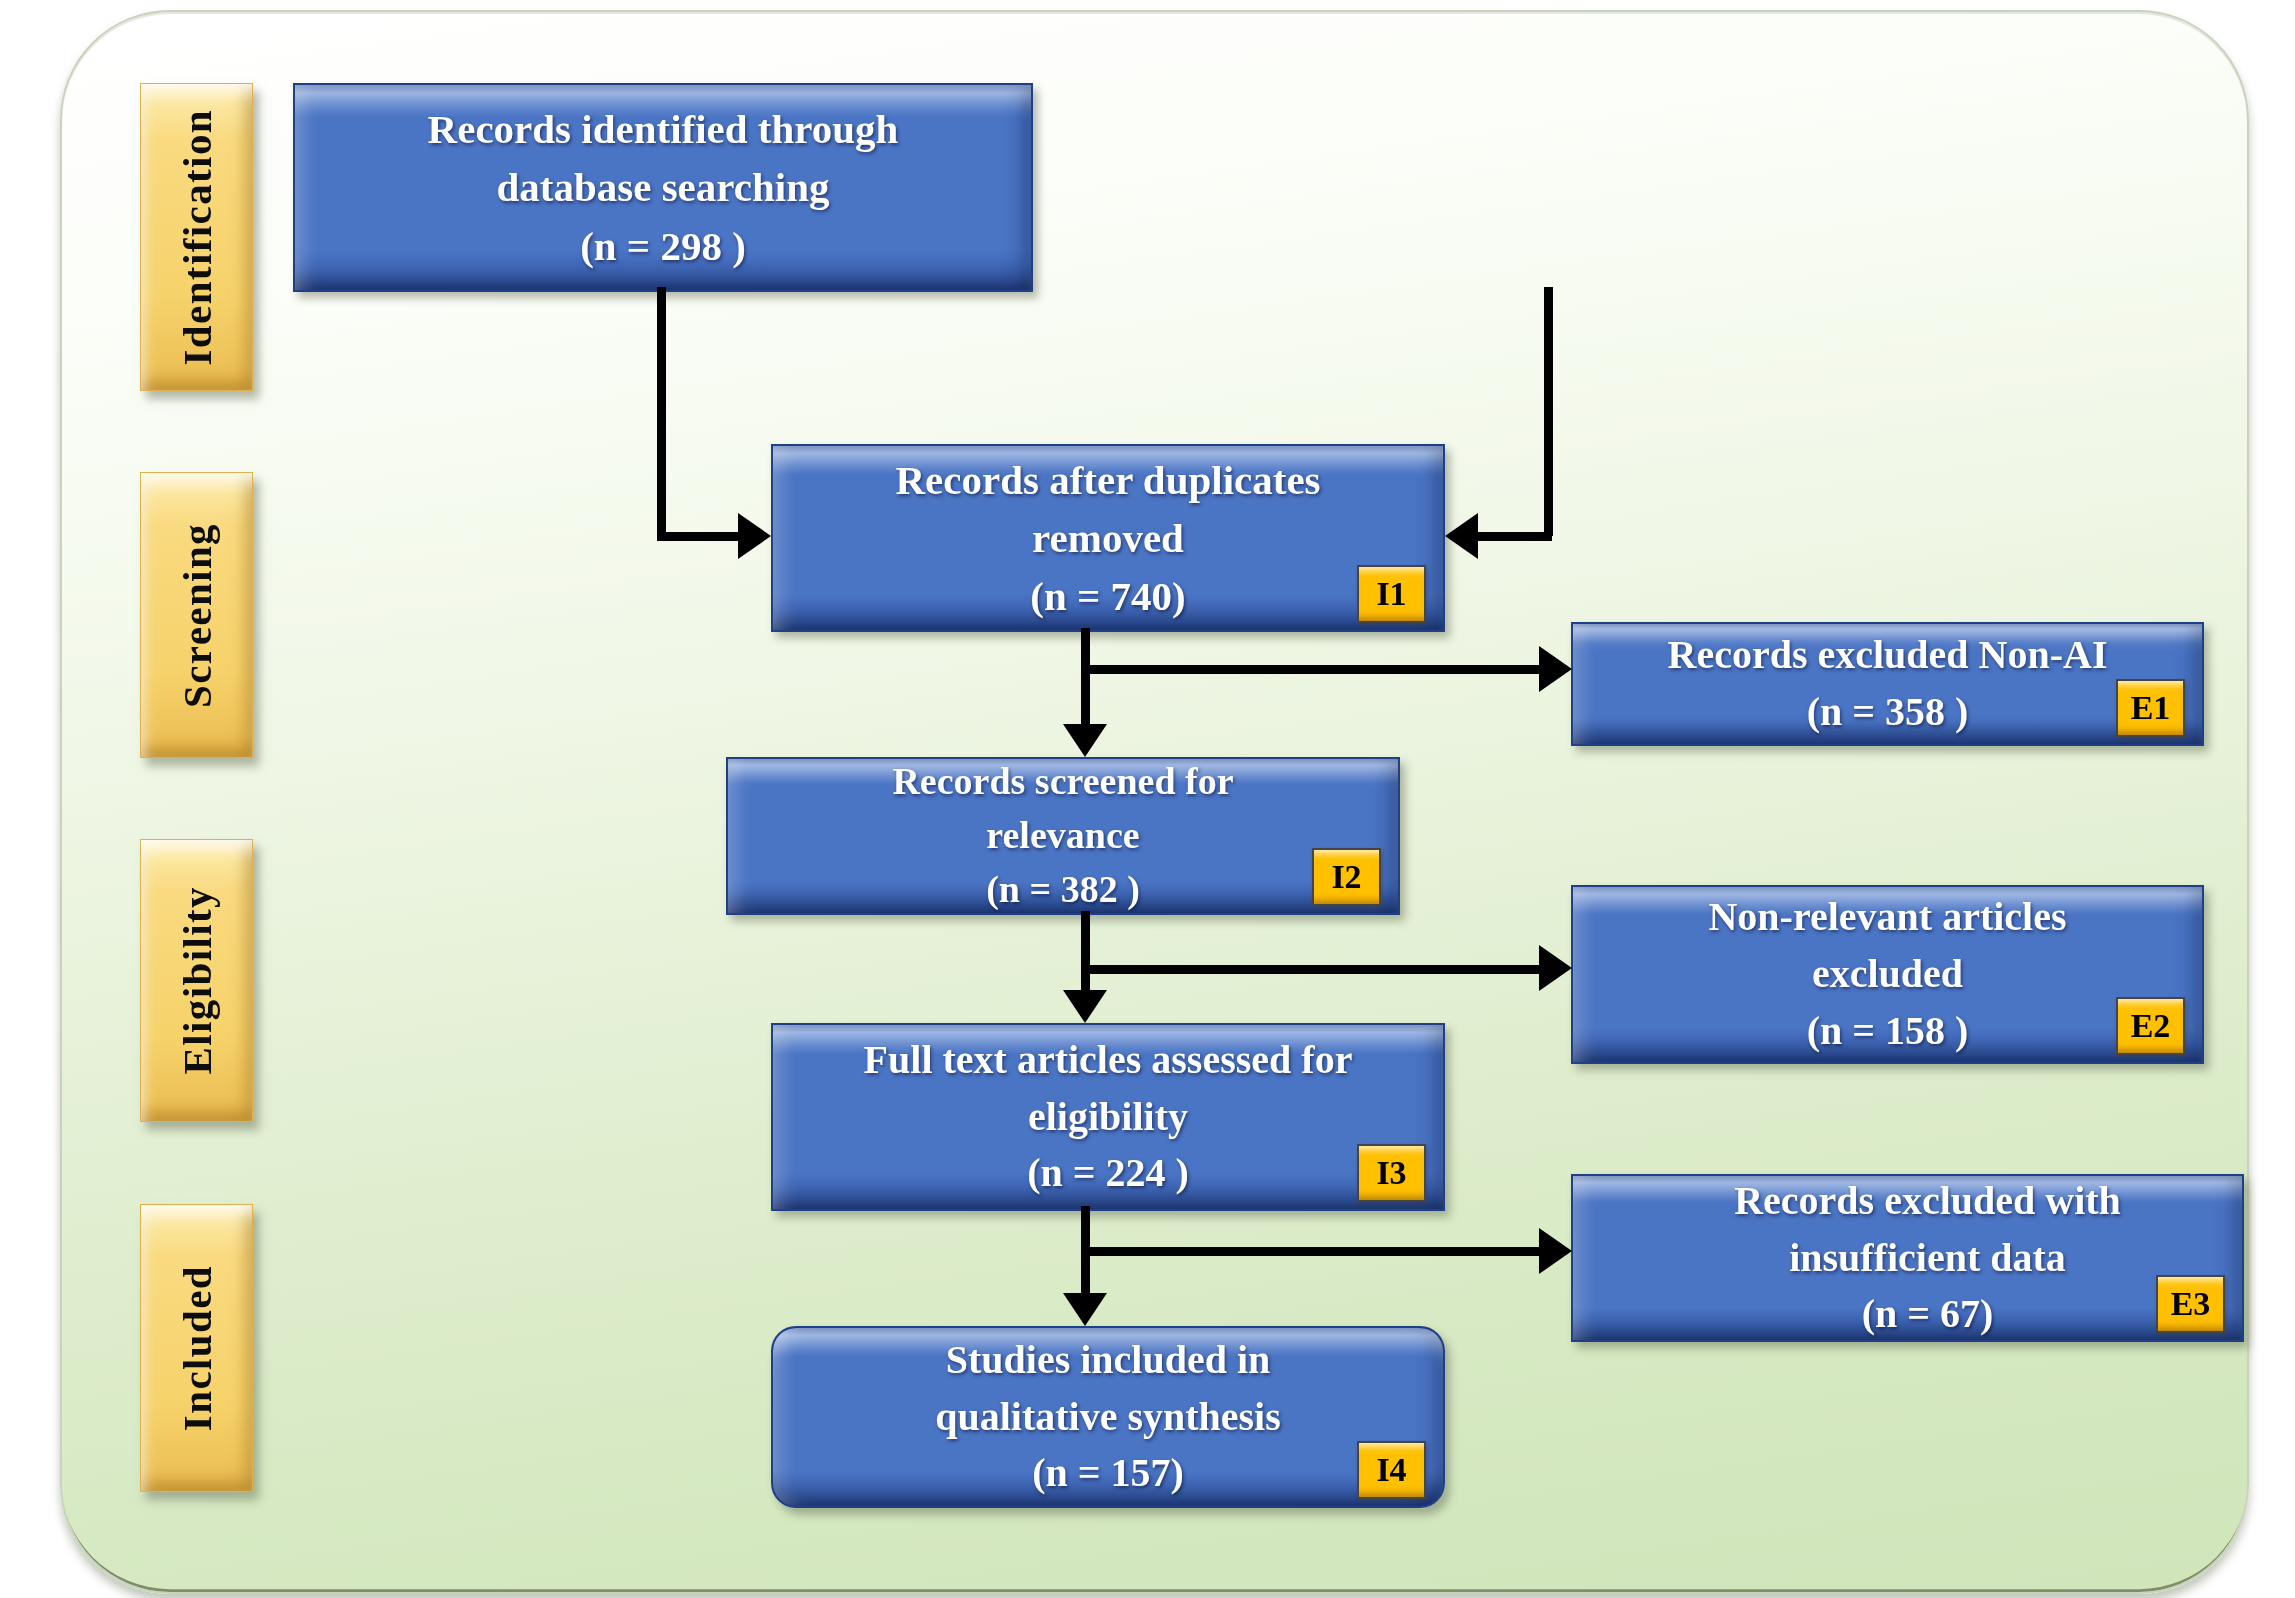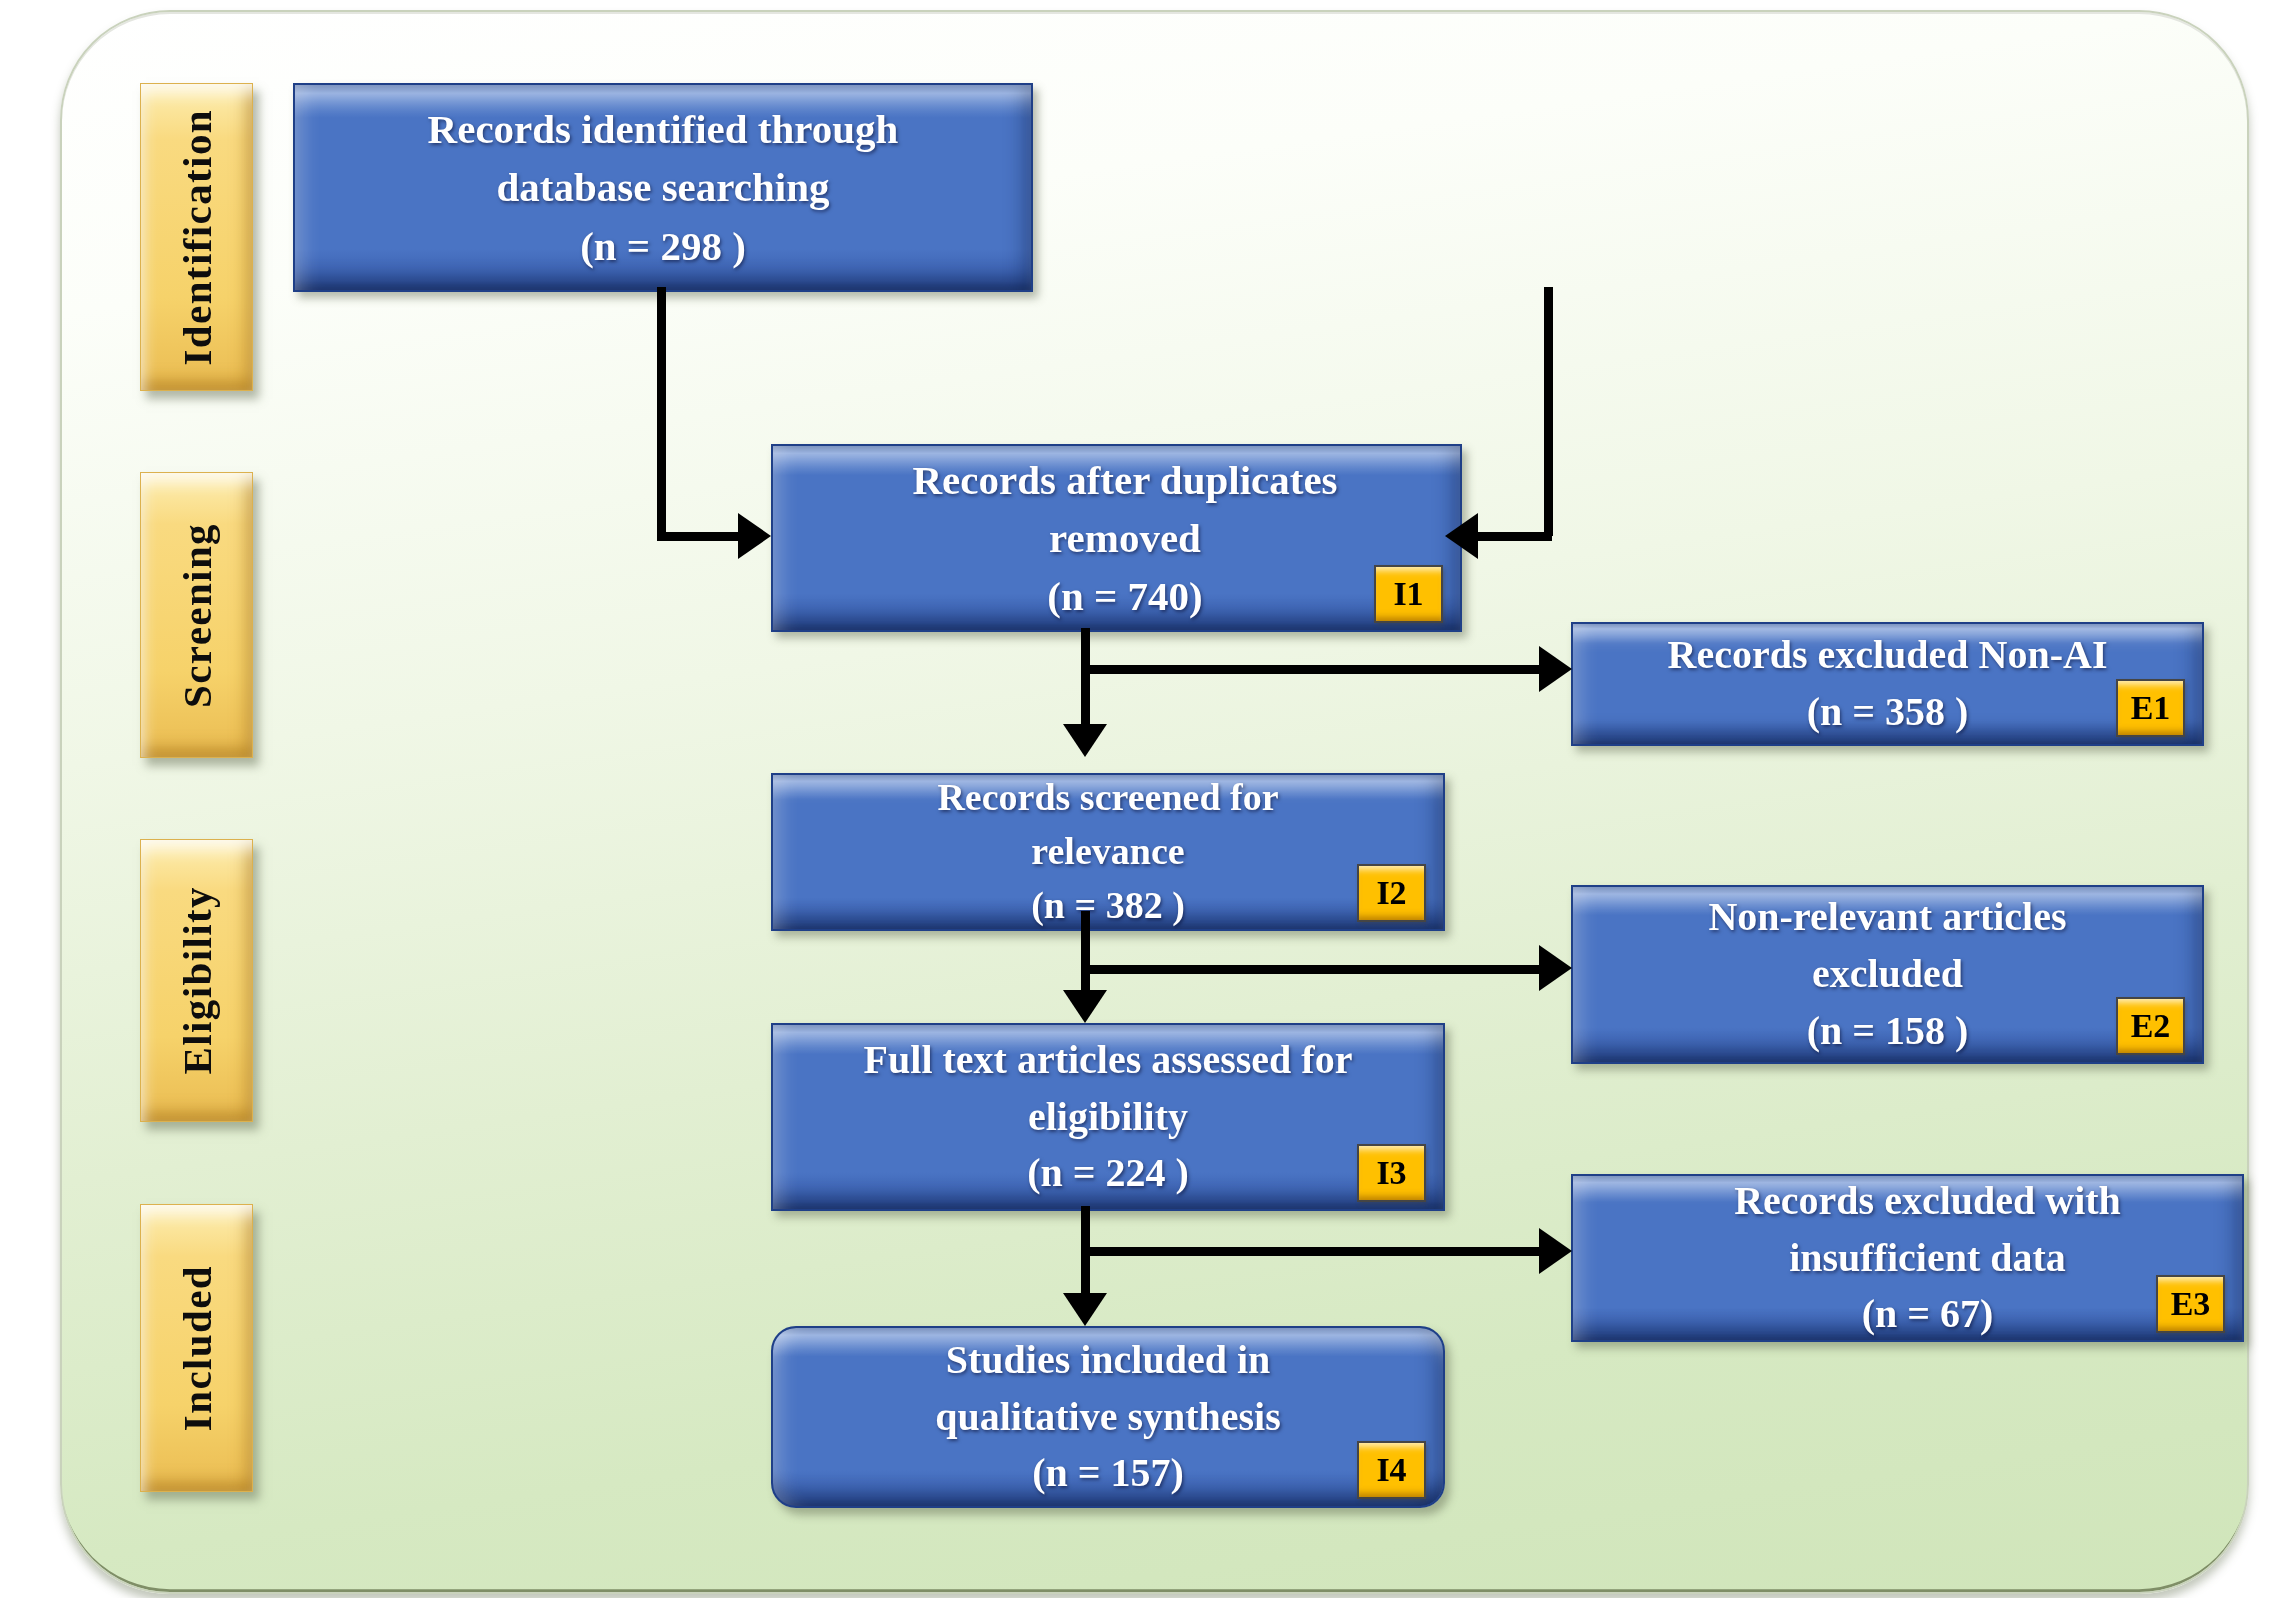--- a/index.html
+++ b/index.html
@@ -85,34 +85,34 @@
   <div class="goldbox" style="top:1204px;height:286px;">
     <span class="vtext">Included</span>
   </div>
 
   <div class="bluebox" style="left:293px;top:83px;width:736px;height:205px;font-size:41px;">
     <div class="box-text">Records identified through
 database searching
 (n = 298 )</div>
   </div>
 
-  <div class="bluebox" style="left:771px;top:444px;width:670px;height:184px;font-size:41px;padding-left:17px;">
+  <div class="bluebox" style="left:771px;top:444px;width:670px;height:184px;font-size:41px;">
     <div class="box-text">Records after duplicates
 removed
 (n = 740)</div>
     <div class="badge">I1</div>
   </div>
 
   <div class="bluebox" style="left:1571px;top:622px;width:629px;height:120px;font-size:40px;">
     <div class="box-text">Records excluded Non-AI
 (n = 358 )</div>
     <div class="badge">E1</div>
   </div>
 
-  <div class="bluebox" style="left:771px;top:757px;width:670px;height:154px;font-size:38px;margin-top:16px;">
+  <div class="bluebox" style="left:726px;top:757px;width:670px;height:154px;font-size:38px;">
     <div class="box-text">Records screened for
 relevance
 (n = 382 )</div>
     <div class="badge">I2</div>
   </div>
 
   <div class="bluebox" style="left:1571px;top:885px;width:629px;height:175px;font-size:40px;">
     <div class="box-text">Non-relevant articles
 excluded
 (n = 158 )</div>

